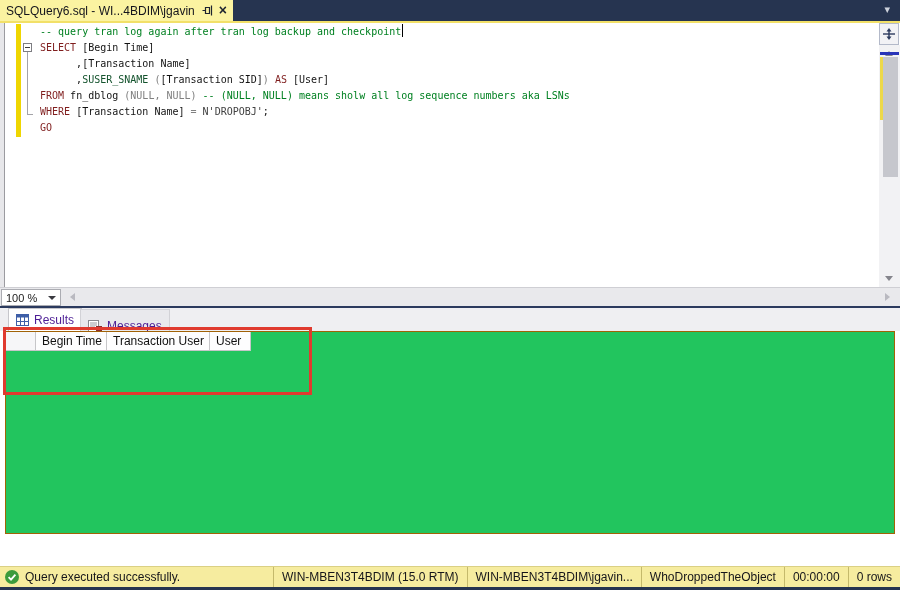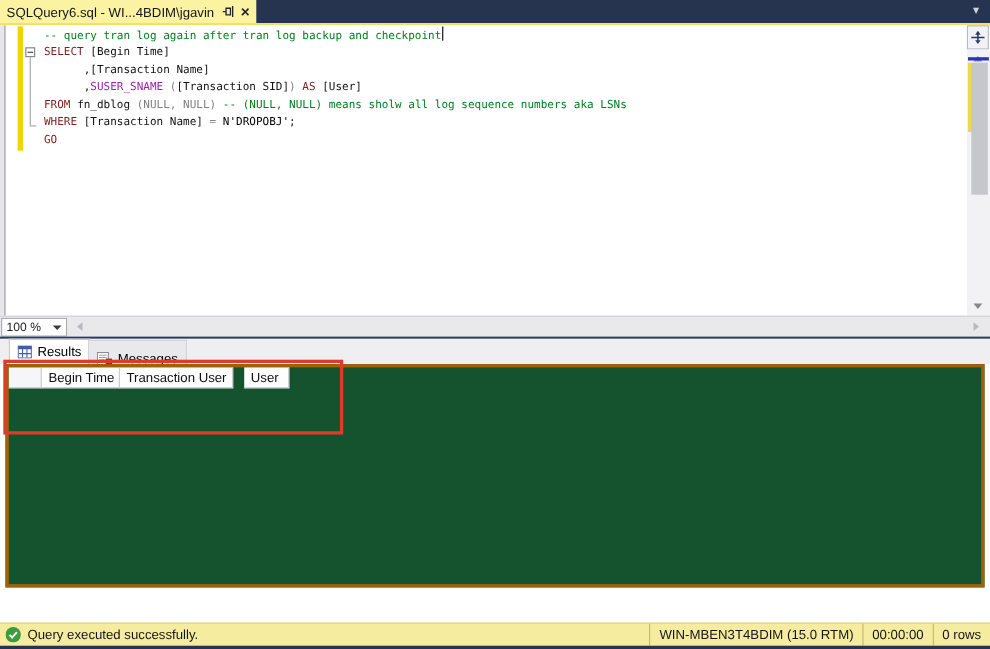--- a/index.html
+++ b/index.html
@@ -23,22 +23,22 @@
                border-right:1px solid #9b9ba0; }
   .change-bar { position:absolute; left:16px; top:1px; width:5px; height:113px; background:#EFD601; }
   .fold-box { position:absolute; left:23px; top:20px; width:9px; height:9px; background:#fff;
               border:1px solid #7d7d82; }
   .fold-box::after { content:""; position:absolute; left:1px; top:3px; width:5px; height:1px; background:#3c3c40; }
   .outline-v { position:absolute; left:27px; top:29px; width:1px; height:62px; background:#a3a3a8; }
   .outline-tick { position:absolute; left:27px; top:91px; width:6px; height:1px; background:#a3a3a8; }
   .code { position:absolute; left:40px; top:1px; font-family:"DejaVu Sans Mono", monospace;
           font-size:10px; line-height:16px; white-space:pre; }
   .code-line { height:16px; }
-  .tok-k { color:#7f1d1d; } .tok-c { color:#008021; } .tok-f { color:#a21caf; }
-  .tok-g { color:#808080; } .tok-s { color:#000000; } .tok-t { color:#121212;margin-top:40px; }
+  .tok-k { color:#7f1d1d; } .tok-c { color:#008021; } .tok-f { color:#14532d; }
+  .tok-g { color:#808080; } .tok-s { color:#404040; } .tok-t { color:#121212;margin-top:40px; }
   .caret { display:inline-block; width:1px; height:13px; background:#000; vertical-align:-2px; margin-left:1px; }
 
   
   .splitter-btn { position:absolute; left:879px; top:23px; width:20px; height:22px;
                   background:#F2F2F5; border:1px solid #b3b9c9; display:flex; align-items:center; justify-content:center; }
   .vscroll { position:absolute; left:879px; top:45px; width:21px; height:242px; background:#F2F2F4; }
   .tri { width:0; height:0; position:absolute; }
   .tri-up    { border-left:4px solid transparent; border-right:4px solid transparent; border-bottom:5px solid #85858c; left:6px; top:6px; }
   .tri-down  { border-left:4px solid transparent; border-right:4px solid transparent; border-top:5px solid #85858c; left:6px; bottom:6px; }
   .caret-mark { position:absolute; left:1px; top:7px; width:19px; height:3px; background:#2834B8; }
@@ -51,34 +51,34 @@
               border:1px solid #abacb2; display:flex; align-items:center; padding:0 4px; gap:4px; }
   .zoom-label { font-size:11px; color:#222; flex:1; }
   .dd-tri { width:0; height:0; border-left:4px solid transparent; border-right:4px solid transparent; border-top:4px solid #3a3a40; }
   .h-left  { position:absolute; left:70px; top:5px; border-top:4px solid transparent; border-bottom:4px solid transparent; border-right:5px solid #b9b9c0; }
   .h-right { position:absolute; right:10px; top:5px; border-top:4px solid transparent; border-bottom:4px solid transparent; border-left:5px solid #b9b9c0; }
 
   .pane-divider { position:absolute; left:0; top:306px; width:900px; height:2px; background:#2B3A5E; }
 
   
   .results-band { position:absolute; left:0; top:308px; width:900px; height:23px; background:#EFEFF2; }
-  .rtab { position:absolute; display:flex; align-items:center; gap:5px; font-size:12px; color:#000000; padding:0 7px; }
+  .rtab { position:absolute; display:flex; align-items:center; gap:5px; font-size:12px; color:#4c1d95; padding:0 7px; }
   .rtab-results { left:8px; top:0; height:23px; background:#fff; border:1px solid #c6c6cb; border-bottom:none; }
   .rtab-messages { left:80px; top:1px; height:33px; background:#E9E9ED; border:1px solid #d2d2d7; border-bottom:none; }
 
-  .grid { position:absolute; left:5px; top:331px; width:890px; height:203px; background:#14532d;
-          border:3px solid #a16207; }
+  .grid { position:absolute; left:5px; top:331px; width:890px; height:203px; background:#22c55e;
+          border:1px solid #a16207; }
   .grid-header { display:flex; height:19px; }
   .grid-header .cell { border-right:1px solid #c6c6c9; border-bottom:1px solid #c6c6c9;
                        background:#FDFDFE; font-size:12px; color:#111; display:flex; align-items:center;
                        padding-left:6px; white-space:nowrap; overflow:hidden; }
   .grid-header .cell:nth-child(1){ width:30px; background:#F6F6F8; padding-left:0; }
   .grid-header .cell:nth-child(2){ width:71px; }
   .grid-header .cell:nth-child(3){ width:103px; }
-  .grid-header .cell:nth-child(4){ width:41px;margin-left:10px; }
+  .grid-header .cell:nth-child(4){ width:41px; }
 
   .red-annot { position:absolute; left:3px; top:327px; width:309px; height:68px;
                border:3px solid #E03A2F; background:transparent; z-index:30; }
 
   
   .statusbar { position:absolute; left:0; top:566px; width:900px; height:21px; background:#F6EC9F;
                border-top:1px solid #dad084; display:flex; align-items:center; font-size:12px; color:#15151a; }
   .status-icon { margin-left:5px; width:14px; height:14px; flex:0 0 auto; }
   .status-msg { margin-left:6px; white-space:nowrap; }
   .status-right { margin-left:auto; display:flex; align-items:stretch; height:100%; }
@@ -175,19 +175,21 @@
   <div class="red-annot"></div>
 
   <div class="statusbar">
     <svg class="status-icon" viewBox="0 0 14 14">
       <circle cx="7" cy="7" r="7" fill="#3C9B3C"></circle>
       <path d="M3.6 7.2 L6 9.6 L10.4 4.6" stroke="#fff" stroke-width="1.8" fill="none"></path>
     </svg>
     <span class="status-msg">Query executed successfully.</span>
     <div class="status-right">
         <div class="seg">WIN-MBEN3T4BDIM (15.0 RTM)</div>
+        <div class="seg">WIN-MBEN3T4BDIM\jgavin...</div>
+        <div class="seg">WhoDroppedTheObject</div>
         <div class="seg">00:00:00</div>
         <div class="seg">0 rows</div>
       </div>
   </div>
   <div class="bottom-strip"></div>
 
 </div>
 
 </body></html>

